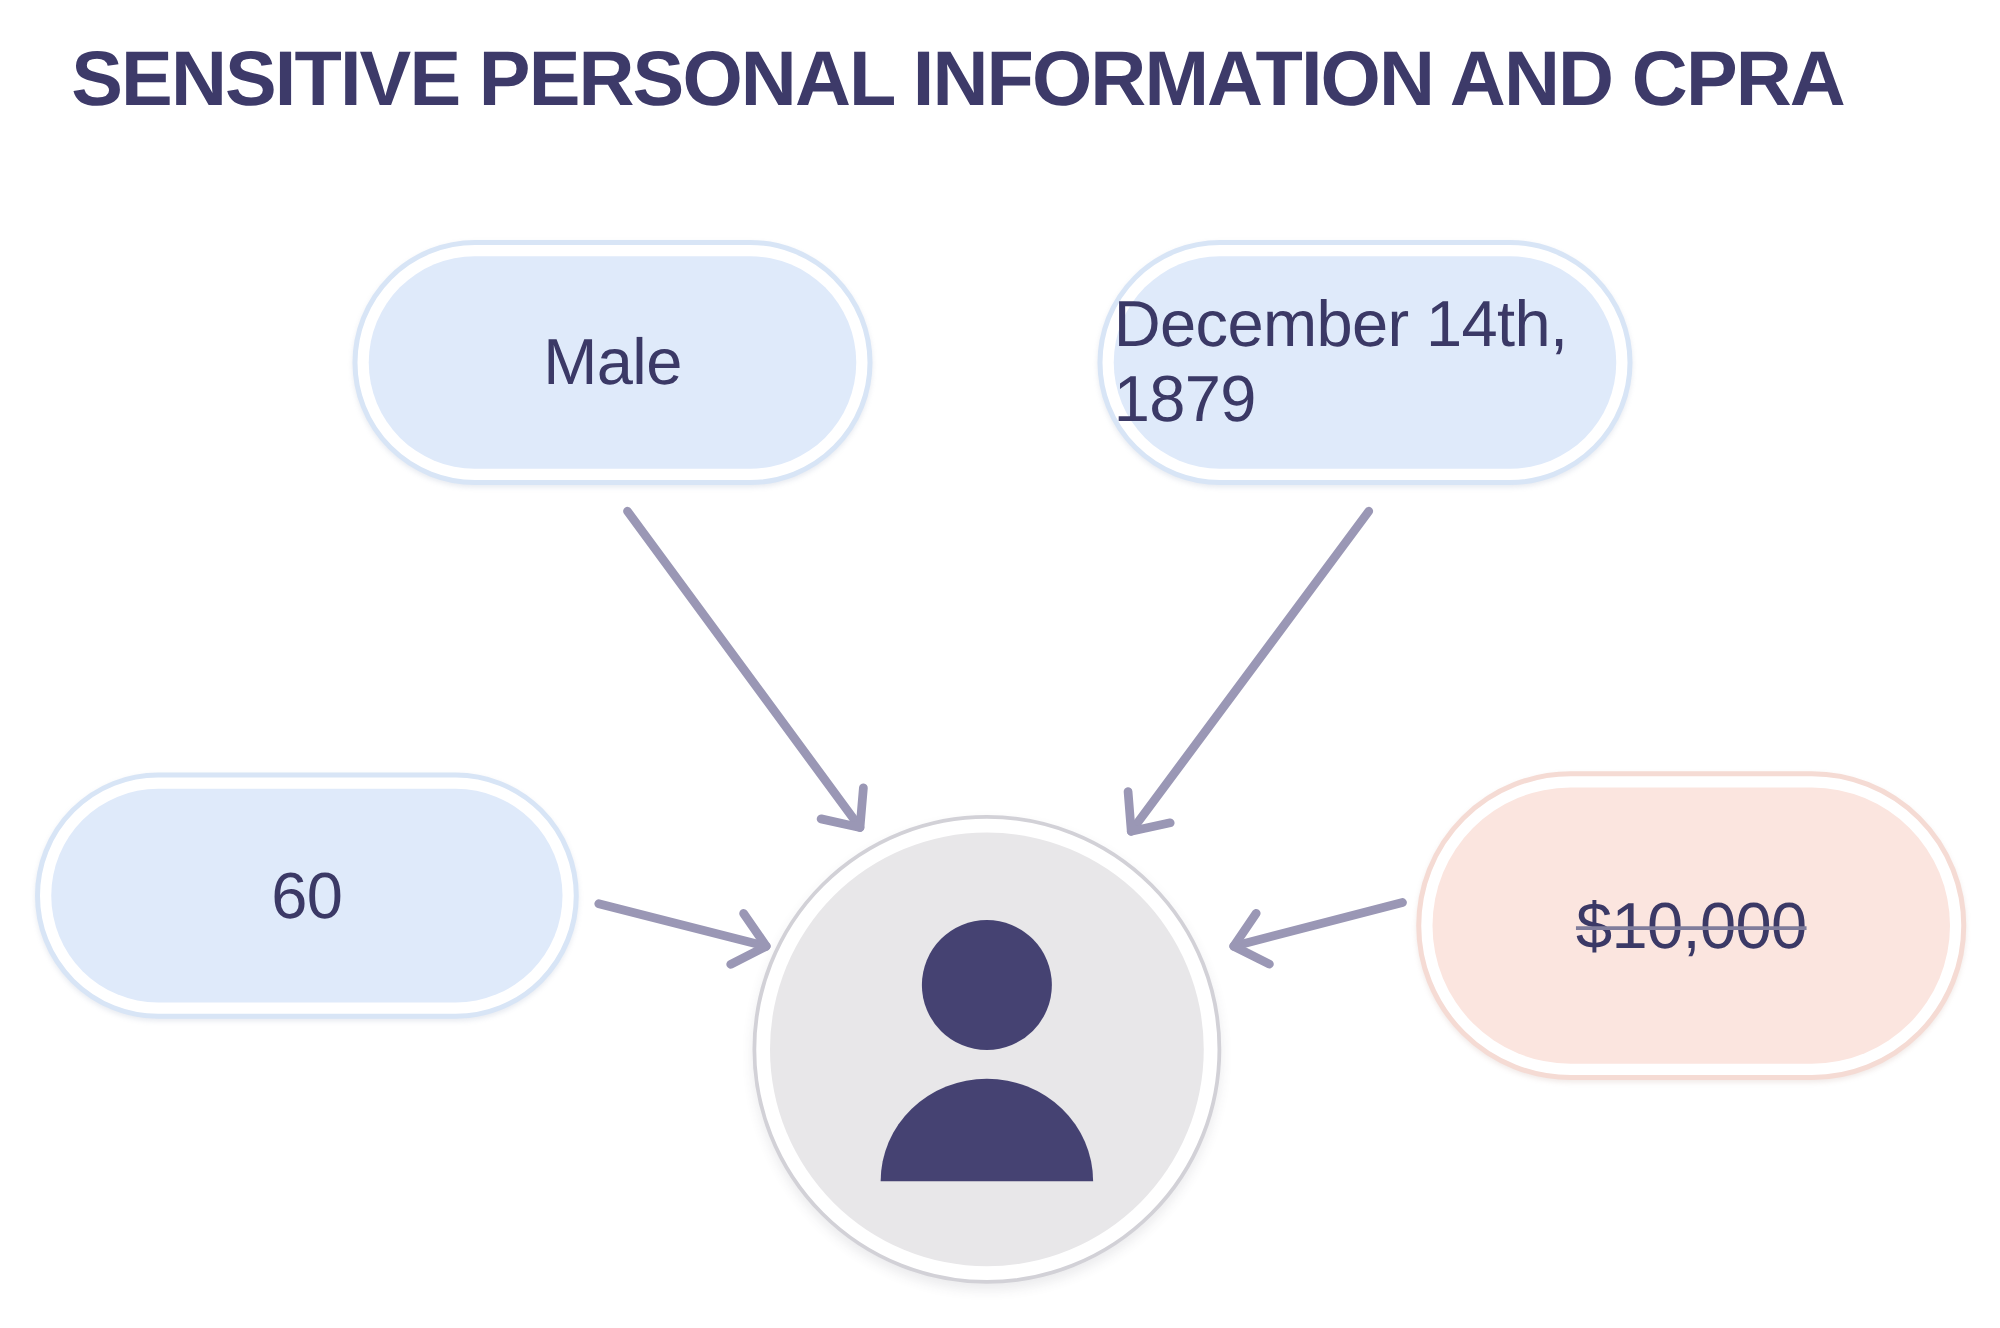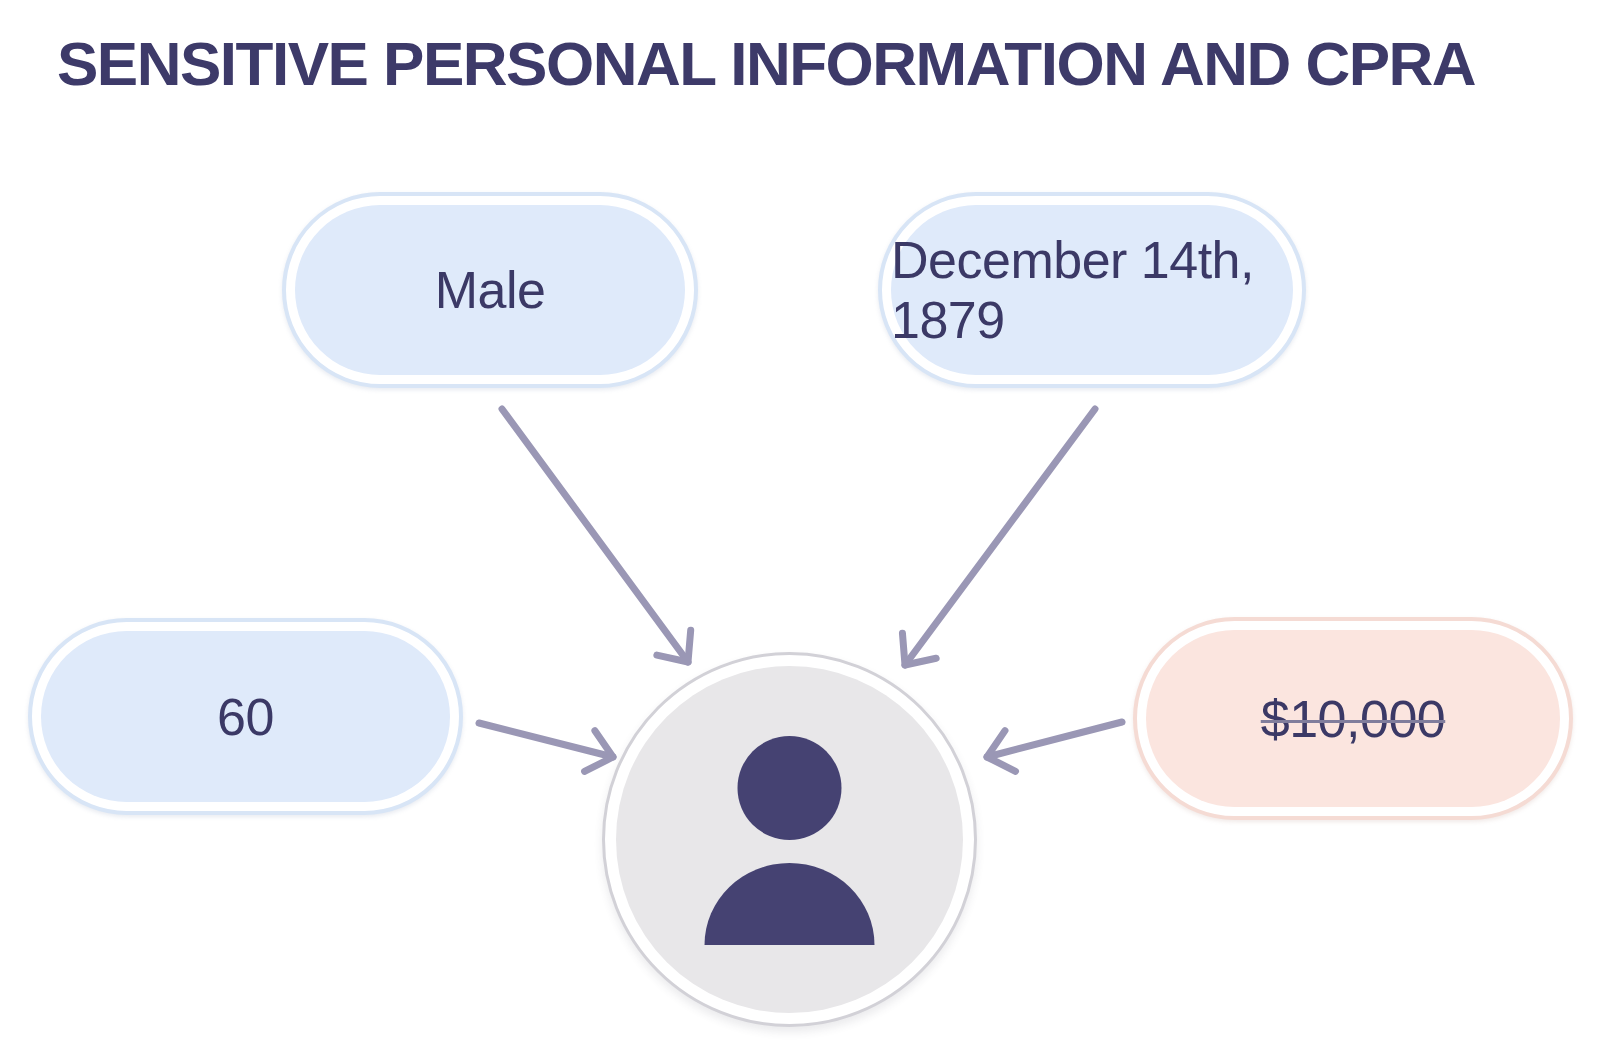--- a/index.html
+++ b/index.html
@@ -50,21 +50,21 @@
   .pill.blue .pill-inner { background: #dfeafa; }
   .pill.pink {
     border: 4px solid #f5dbd4;
     box-shadow: 0 2px 4px rgba(175, 140, 130, 0.18);
   }
   .pill.pink .pill-inner { background: #fbe5df; }
 
   .pill-gender   { left: 282px;  top: 192px; width: 416px; height: 196px; }
   .pill-birth    { left: 878px;  top: 192px; width: 428px; height: 196px; }
   .pill-age      { left: 28px;   top: 618px; width: 435px; height: 197px; }
-  .pill-money    { left: 1133px; top: 617px; width: 440px; height: 203px; }
+  .pill-money    { left: 1133px; top: 617px; width: 440px; height: 247px; }
 
   .strike {
     text-decoration: line-through;
     text-decoration-thickness: 2.5px;
     text-decoration-color: #807d9c;
   }
 
   .avatar {
     position: absolute;
     left: 602px;

